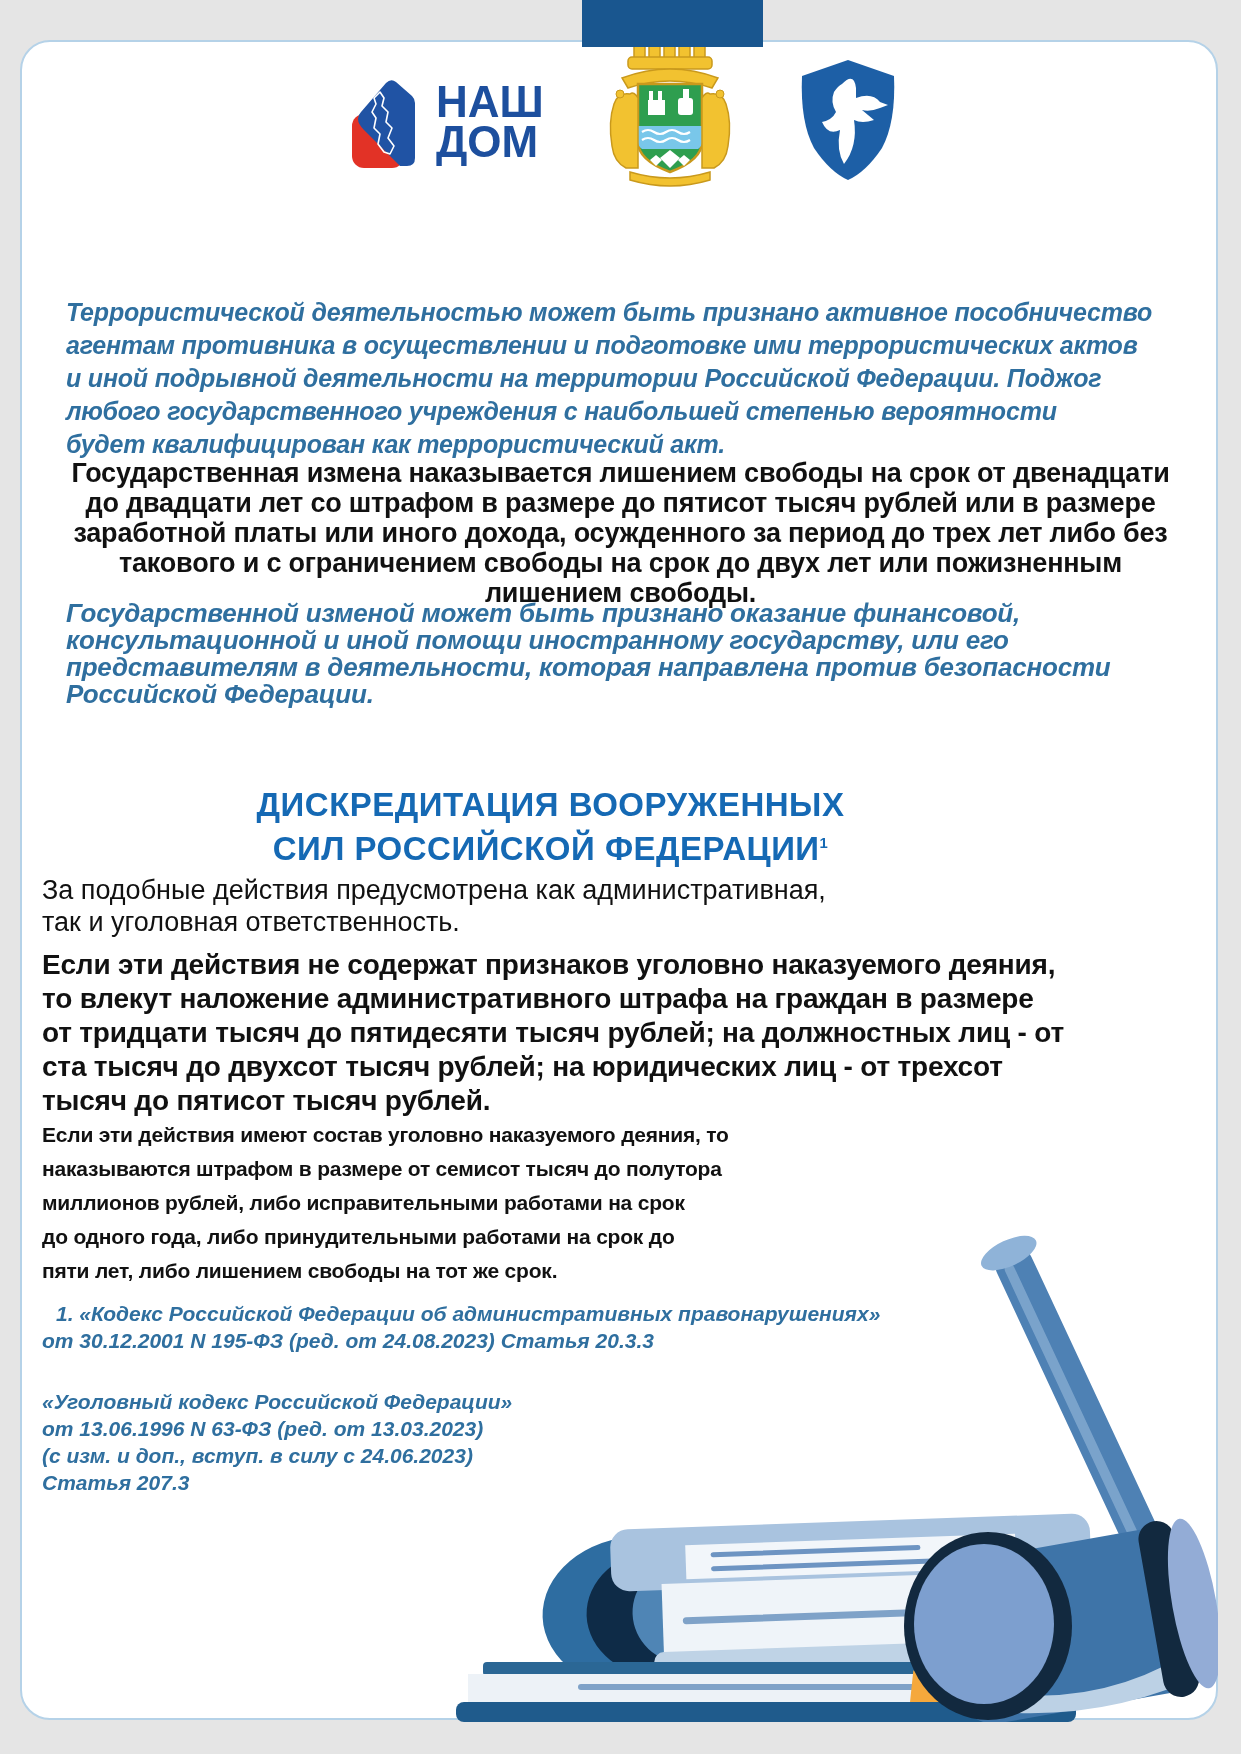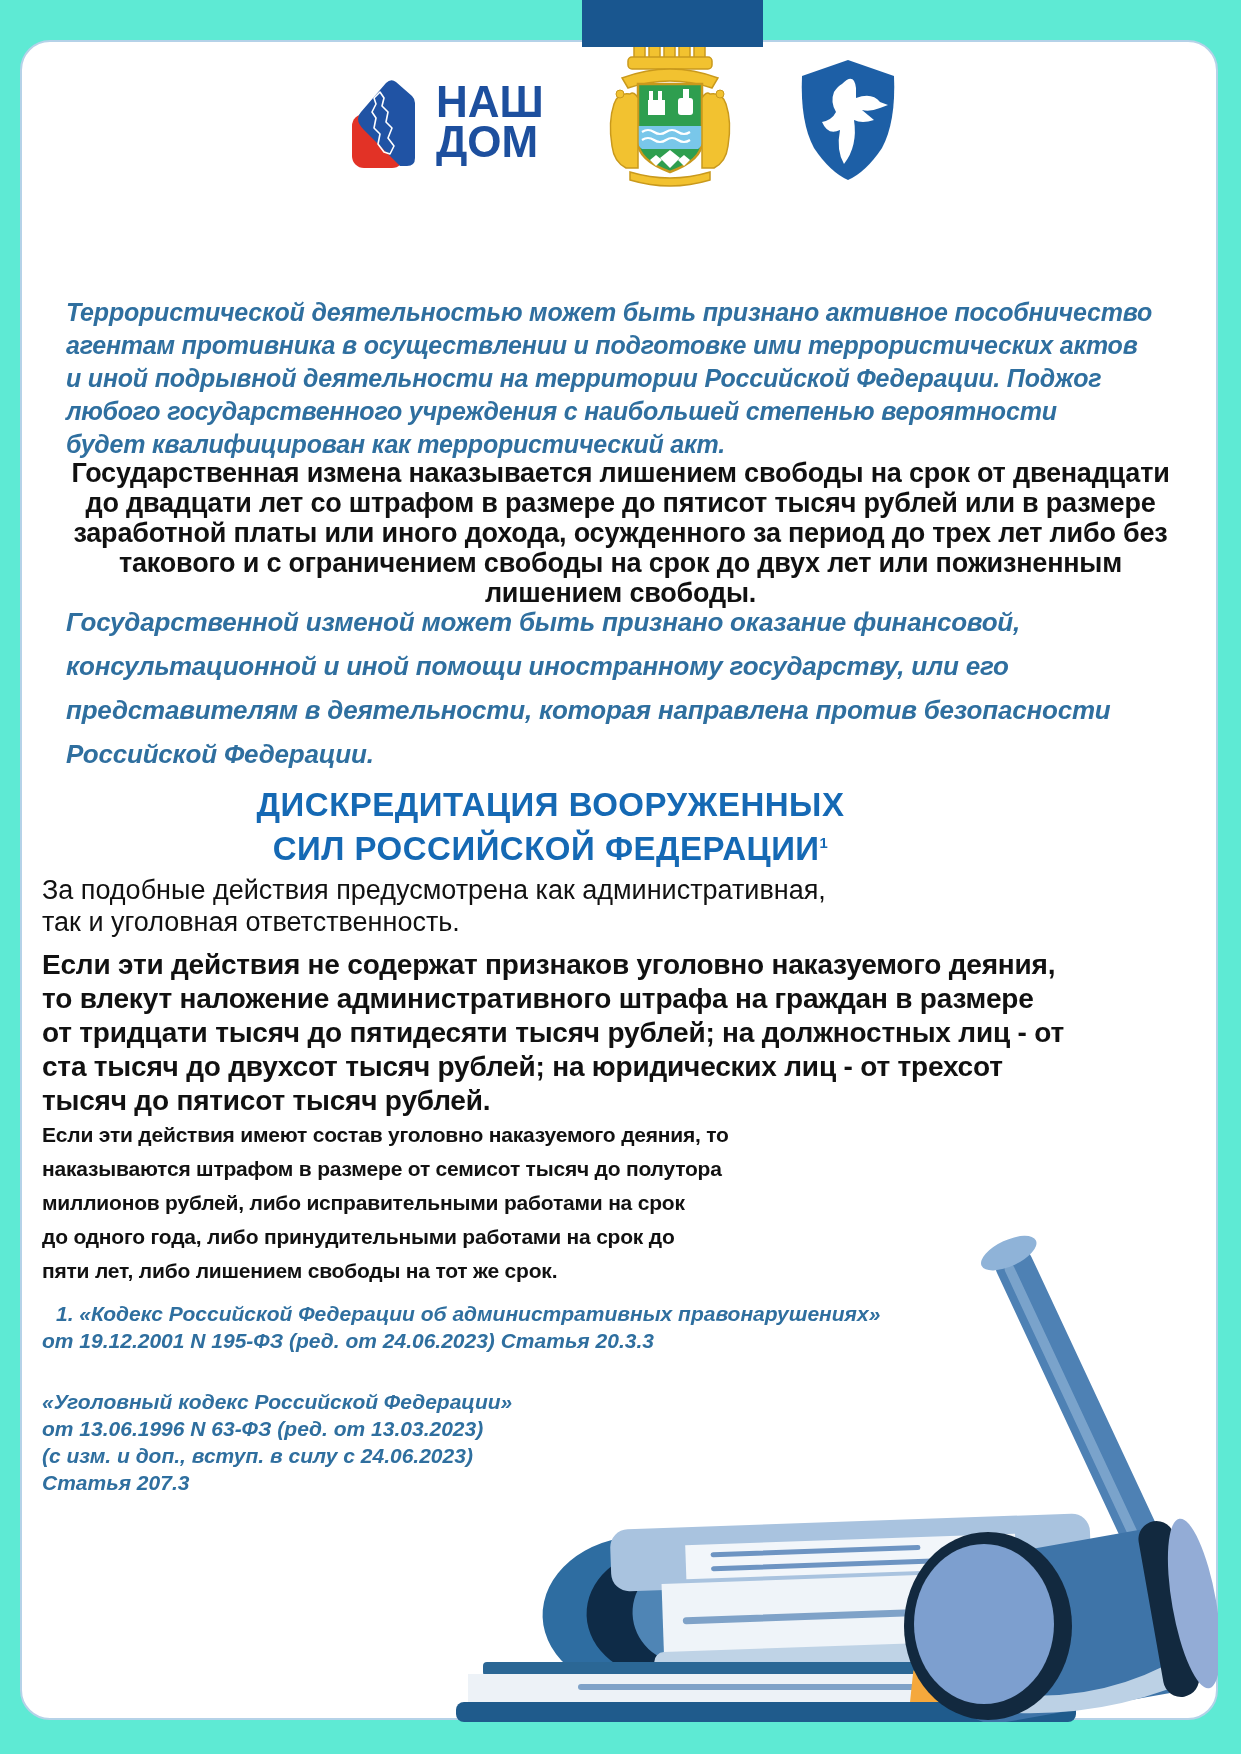--- a/index.html
+++ b/index.html
@@ -1,19 +1,19 @@
 <!DOCTYPE html>
 <html lang="ru"><head>
 <meta charset="utf-8">
 <style>
   html,body{margin:0;padding:0;}
   .page{
     position:relative;
     width:1241px;height:1754px;
-    background:#5eead4;
+    background:#e5e5e5;
     overflow:hidden;
     font-family:"Liberation Sans","DejaVu Sans",sans-serif;
   }
   .sheet{
     position:absolute;
     left:20px;top:40px;right:23px;bottom:34px;
     background:#FFFFFF;
     border:2px solid #B5D2E8;
     border-radius:30px;
   }
@@ -32,21 +32,21 @@
   .txtblock{
     position:absolute;left:42px;right:42px;z-index:2;
     white-space:pre-line;
     color:#111111;
   }
   .bold-dark{font-weight:700;letter-spacing:-0.2px;}
   .blue-italic{font-style:italic;font-weight:700;color:#2F6F9F;letter-spacing:-0.2px;margin-left:24px;}
   .p1{top:197px;font-size:25px;line-height:32px;}
   .p2{top:296px;font-size:25px;line-height:33px;}
   .p3{top:458px;font-size:27px;line-height:30px;text-align:center;}
-  .p4{top:600px;font-size:26px;line-height:44px;}
+  .p4{top:600px;font-size:26px;line-height:27px;}
   .heading{
     top:786px;text-align:center;padding-right:140px;
     color:#1569B4;font-weight:700;font-size:33px;line-height:38px;
     letter-spacing:0.5px;white-space:normal;
   }
   .heading sup{font-size:0.45em;vertical-align:super;}
   .p5{top:874px;font-size:27px;line-height:32px;font-weight:400;}
   .p6{top:948px;font-size:28px;line-height:34px;}
   .p7{top:1118px;font-size:21px;line-height:34px;}
   .fn{font-size:21px;line-height:27px;font-style:italic;font-weight:700;color:#2F6F9F;}
@@ -143,21 +143,21 @@
 от тридцати тысяч до пятидесяти тысяч рублей; на должностных лиц - от
 ста тысяч до двухсот тысяч рублей; на юридических лиц - от трехсот
 тысяч до пятисот тысяч рублей.</div>
   <div class="txtblock bold-dark p7">Если эти действия имеют состав уголовно наказуемого деяния, то
 наказываются штрафом в размере от семисот тысяч до полутора
 миллионов рублей, либо исправительными работами на срок
 до одного года, либо принудительными работами на срок до
 пяти лет, либо лишением свободы на тот же срок.</div>
 
   <div class="txtblock fn fn1">1. «Кодекс Российской Федерации об административных правонарушениях»
-от 19.12.2001 N 195-ФЗ (ред. от 24.06.2023) Статья 20.3.3</div>
+от 30.12.2001 N 195-ФЗ (ред. от 24.08.2023) Статья 20.3.3</div>
   <div class="txtblock fn fn2">«Уголовный кодекс Российской Федерации»
 от 13.06.1996 N 63-ФЗ (ред. от 13.03.2023)
 (с изм. и доп., вступ. в силу с 24.06.2023)
 Статья 207.3</div>
 
   <svg class="illus" viewBox="0 0 790 498">
 
     <g transform="rotate(-25 650 180)">
       <rect x="632" y="8" width="38" height="350" rx="19" fill="#4E81B4"></rect>
       <rect x="640" y="24" width="10" height="316" rx="5" fill="#82A9CF" opacity="0.85"></rect>

